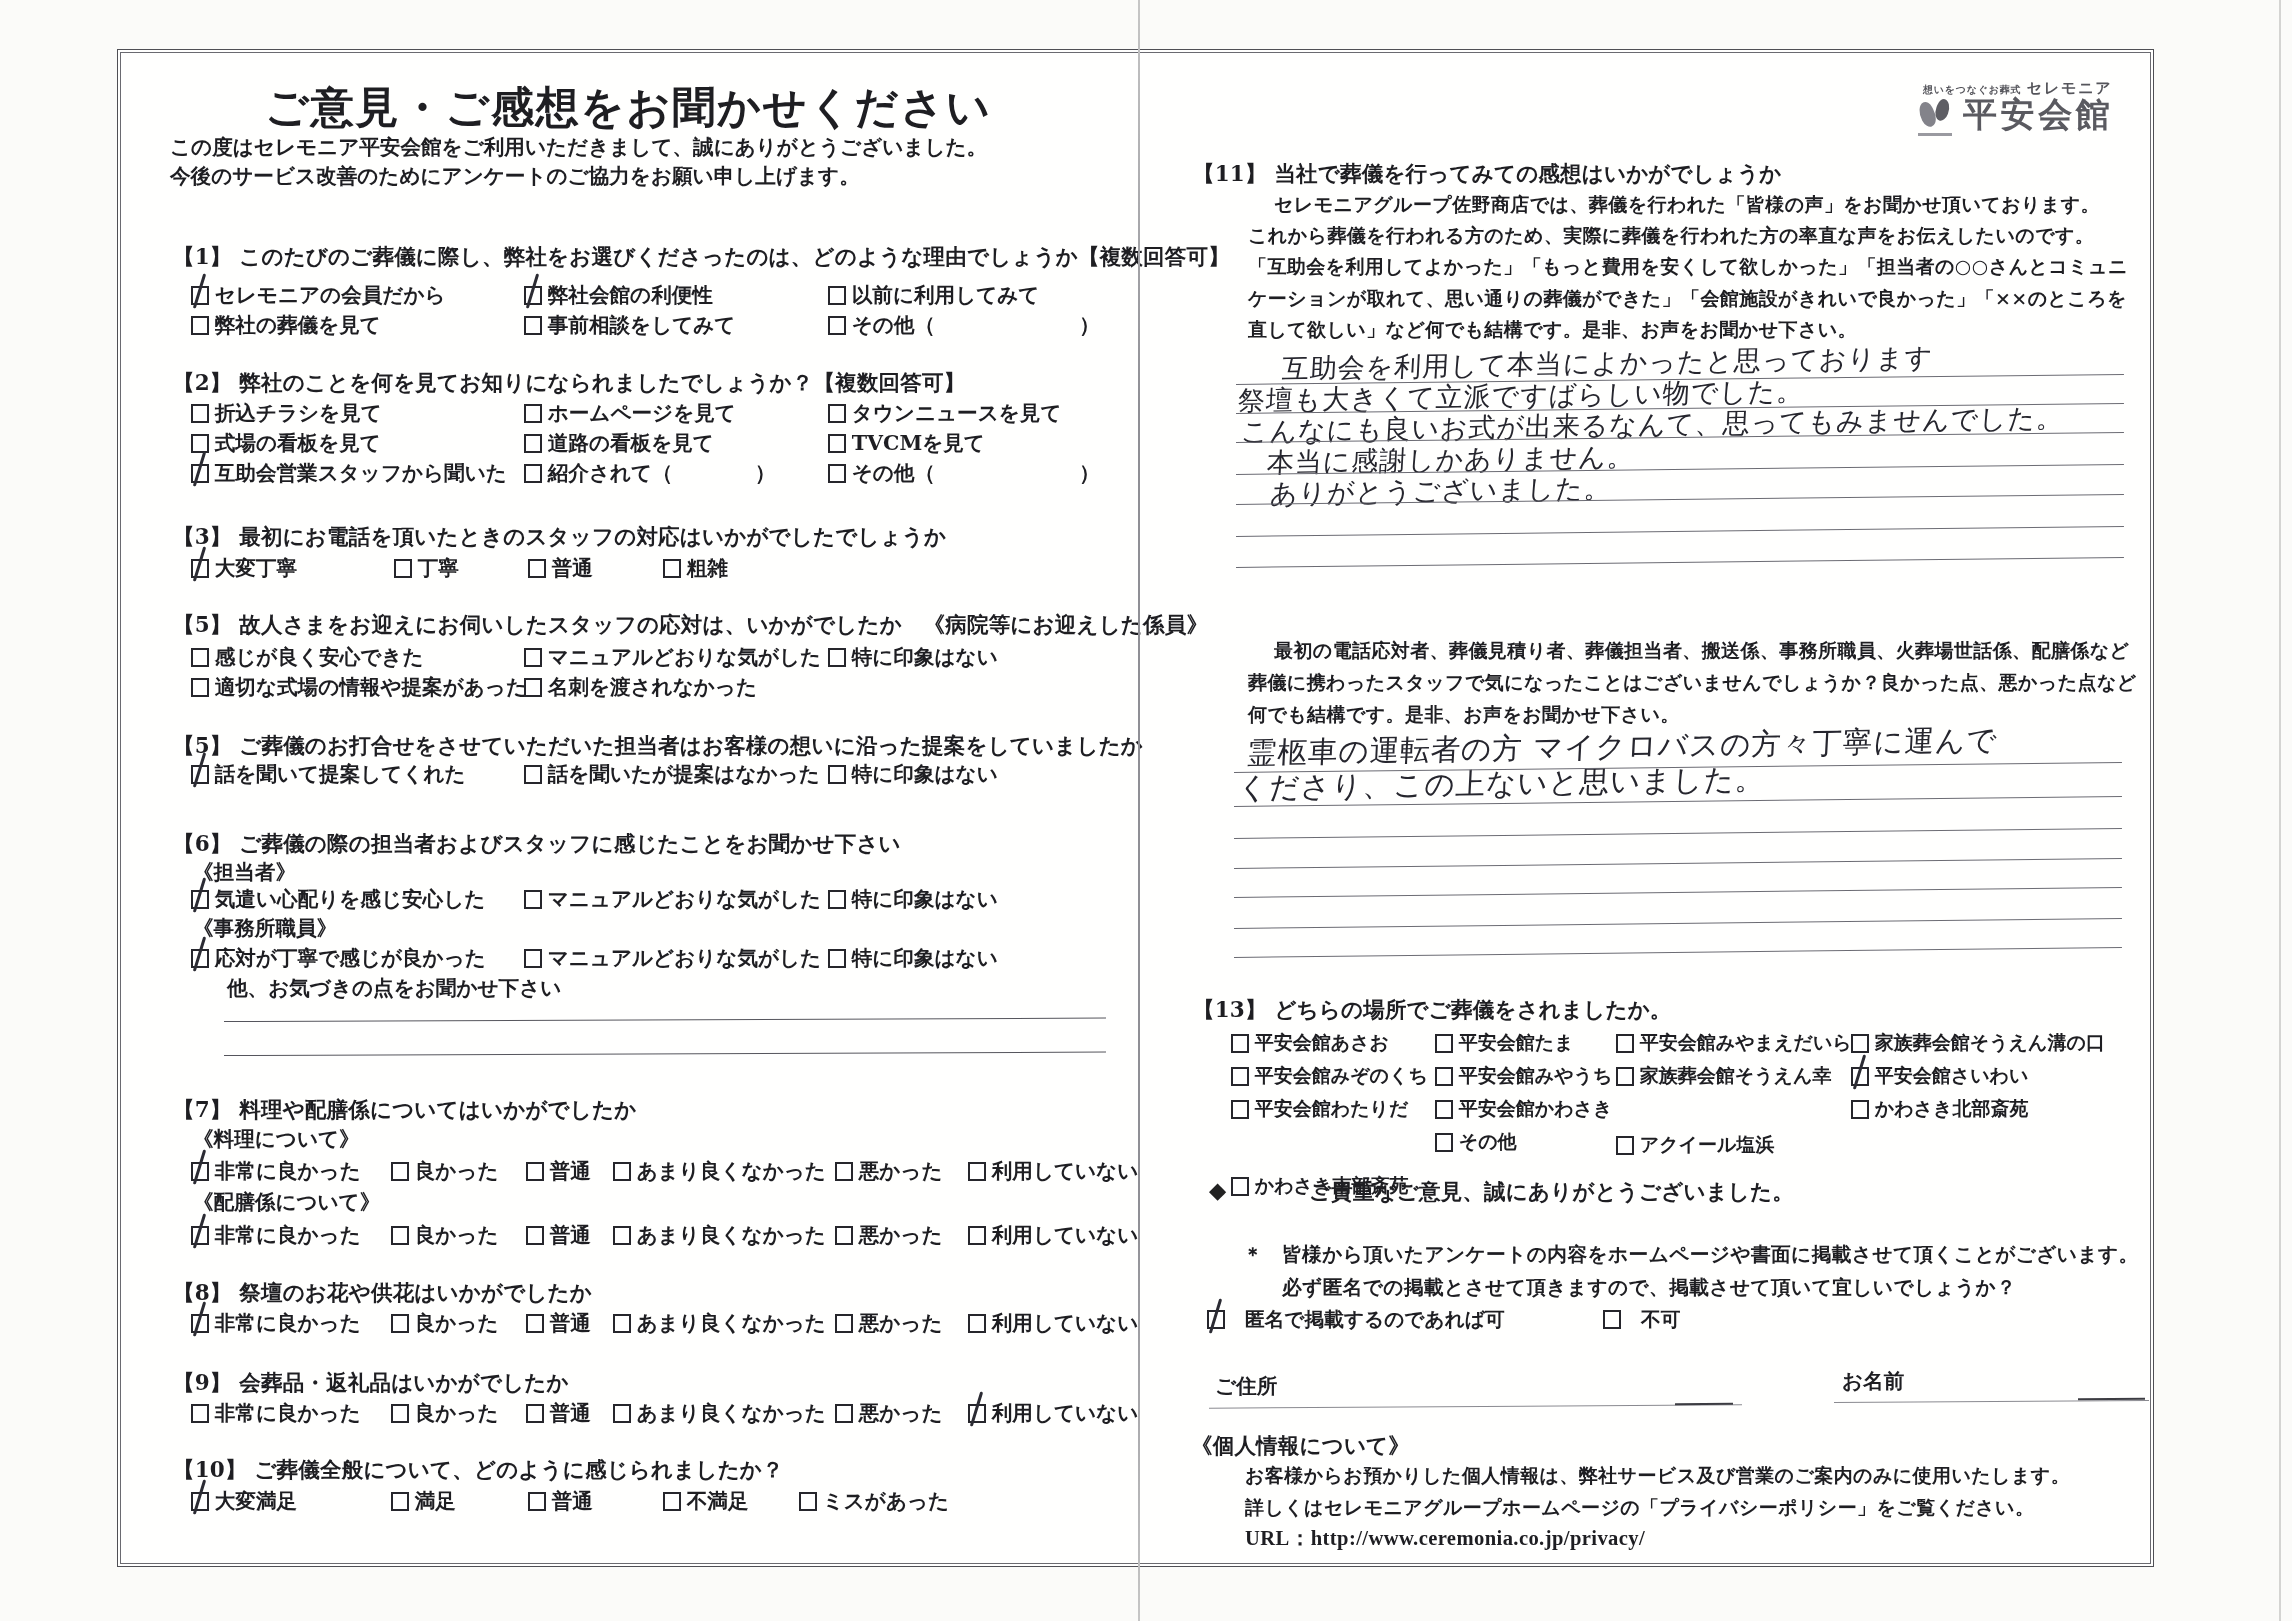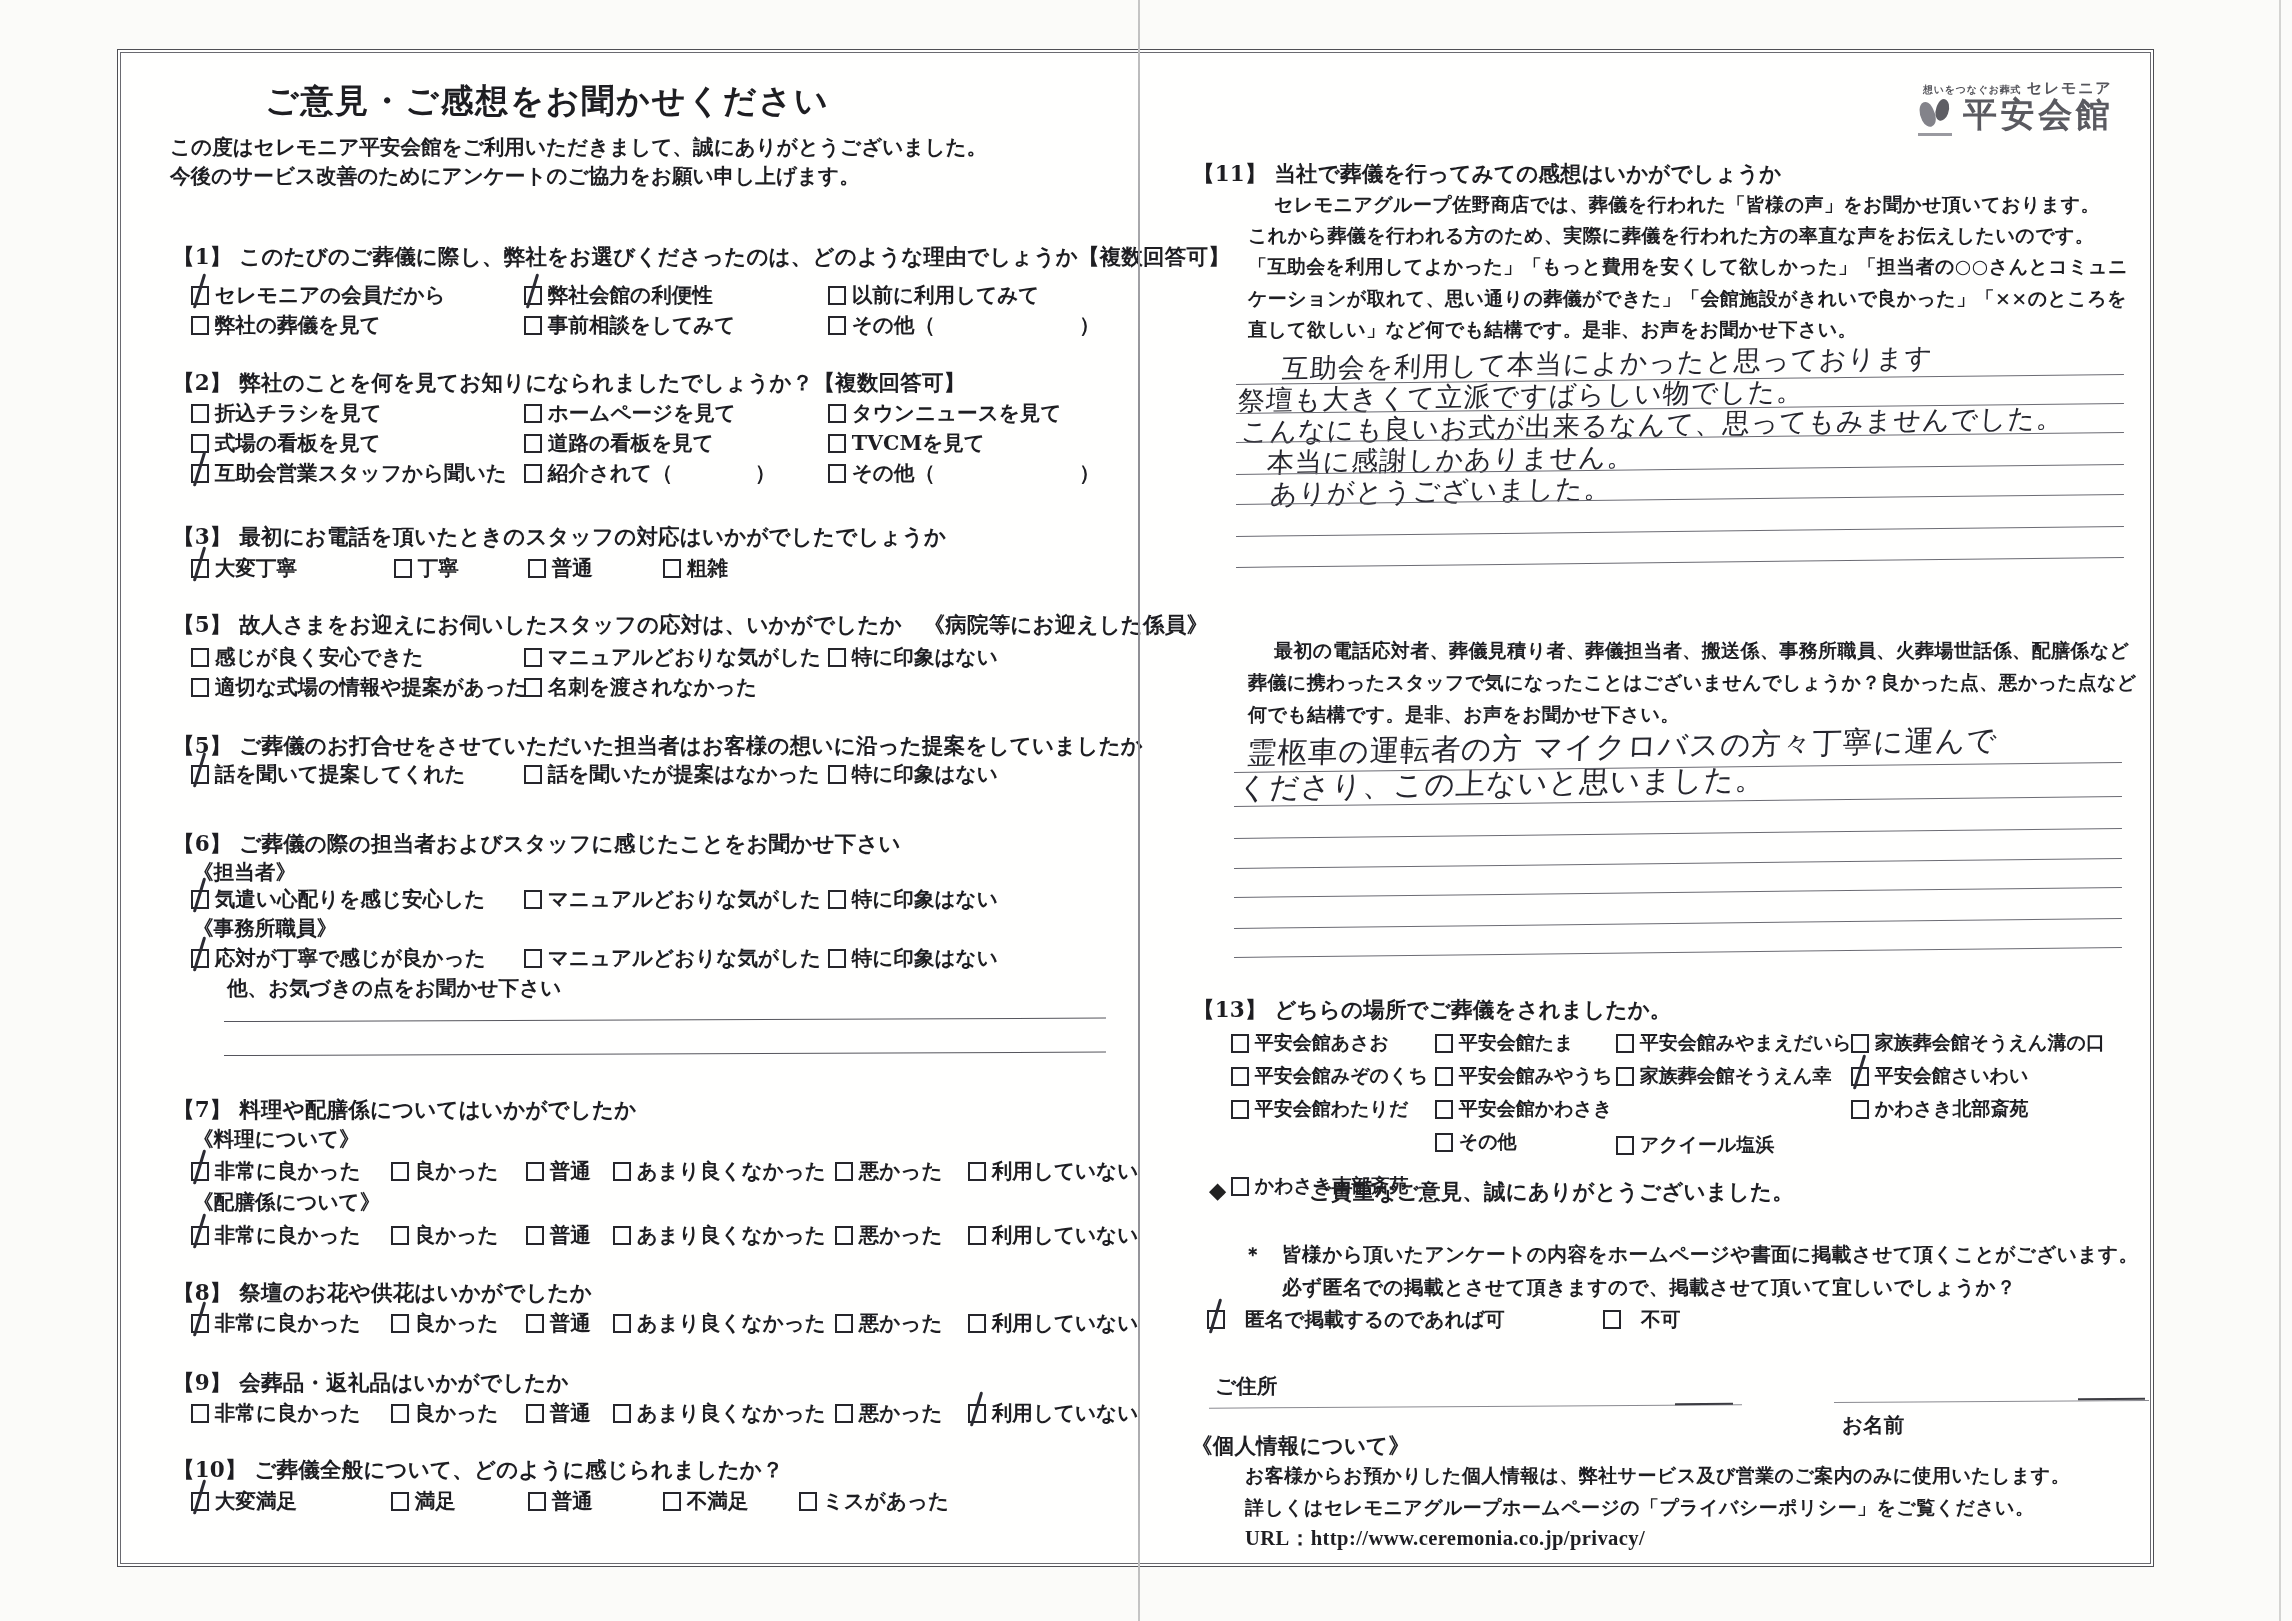--- a/index.html
+++ b/index.html
@@ -7,21 +7,21 @@
           font-family:"DejaVu Serif","Liberation Serif",serif;color:#1e1e22;}
   
   .fold{position:absolute;left:1138px;top:0;width:1.8px;height:1622px;
         background:linear-gradient(#c6c6c6,#8f8f95 25%,#8f8f95 75%,#c6c6c6);z-index:6;}
   .scan-edge{position:absolute;left:2279px;top:0;width:1.8px;height:1622px;background:#d4d4d2;}
   
   .doc{position:absolute;left:117px;top:49px;width:2035px;height:1516px;
        border:1.8px solid #4f4f55;background:#fffffe;}
   .doc-inner{position:absolute;inset:1.8px;border:0.9px solid #6a6a70;}
   
-  .title{position:absolute;left:265px;top:79px;font-size:33px;font-weight:700;
+  .title{position:absolute;left:265px;top:79px;font-size:43px;font-weight:700;
          letter-spacing:1.8px;white-space:nowrap;text-align:center;}
   .intro{position:absolute;left:170px;font-size:20.6px;font-weight:700;white-space:nowrap;letter-spacing:0;}
   .qh{position:absolute;font-size:21.5px;font-weight:700;white-space:nowrap;letter-spacing:0.2px;}
   .sub{position:absolute;font-size:20.6px;font-weight:700;white-space:nowrap;}
   .para{position:absolute;font-size:19px;font-weight:600;white-space:nowrap;letter-spacing:0.4px;}
   .para.b{font-weight:700;font-size:19.7px;}
   
   .orow{position:absolute;left:0;width:2293px;height:30px;}
   .opt{position:absolute;top:0;display:inline-flex;align-items:center;white-space:nowrap;
        font-size:20.6px;font-weight:600;}
@@ -500,21 +500,21 @@
       </span>
       <span class="opt" style="left: 1603px;">
         <span class="cb"></span>
         <span class="lbl">不可</span>
       </span>
     </div>
 
   <div class="sub" style="left:1215px;top:1372px;text-align:center;">ご住所</div>
   <div class="underline" style="left:1209px;top:1406px;width:533px;"></div>
   <div class="underline-dark" style="left:1675px;top:1403px;width:58px;"></div>
-  <div class="sub" style="left:1842px;top:1367px;margin-top:44px;">お名前</div>
+  <div class="sub" style="left:1842px;top:1367px;">お名前</div>
   <div class="underline" style="left:1834px;top:1401px;width:315px;"></div>
   <div class="underline-dark" style="left:2078px;top:1398px;width:67px;"></div>
 
   <div class="qh" style="left:1191px;top:1431px;">《個人情報について》</div>
   <div class="para" style="left:1245px;top:1463px;">お客様からお預かりした個人情報は、弊社サービス及び営業のご案内のみに使用いたします。</div>
   <div class="para" style="left:1245px;top:1495px;">詳しくはセレモニアグループホームページの「プライバシーポリシー」をご覧ください。</div>
   <div class="para url" style="left:1245px;top:1524px;">URL：http://www.ceremonia.co.jp/privacy/</div>
 
 </div>
 

